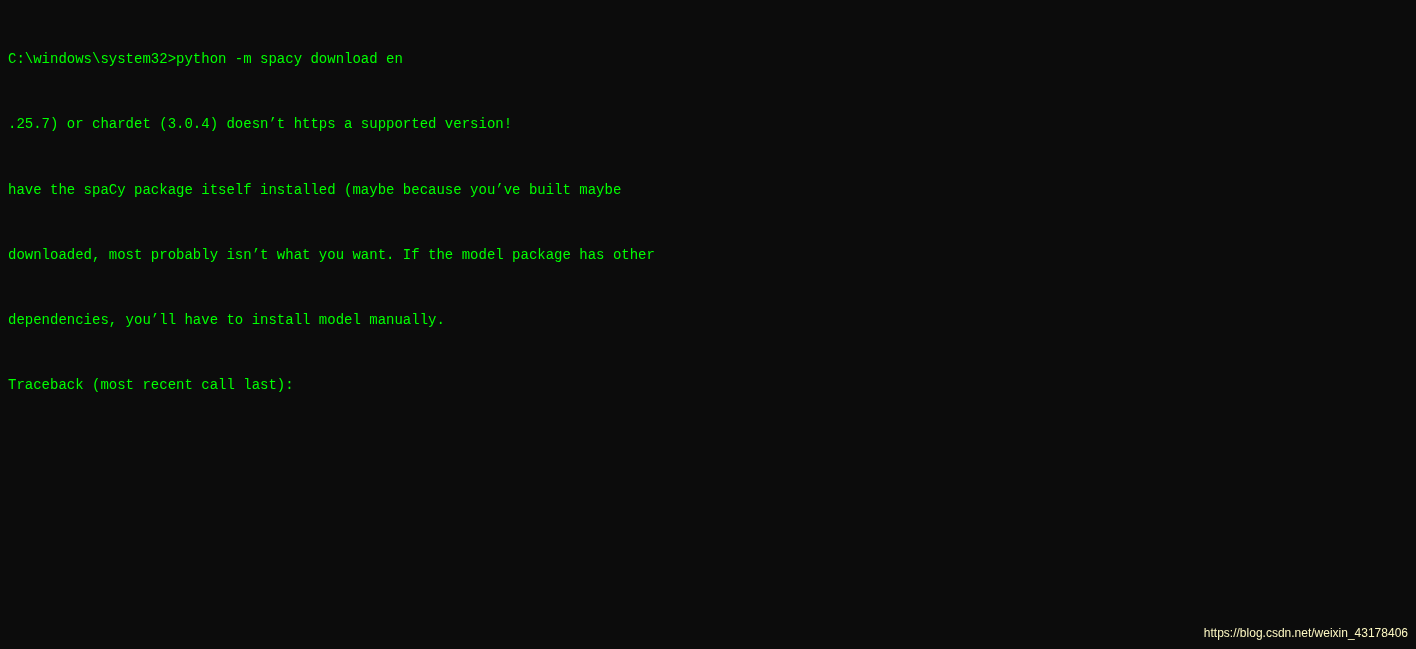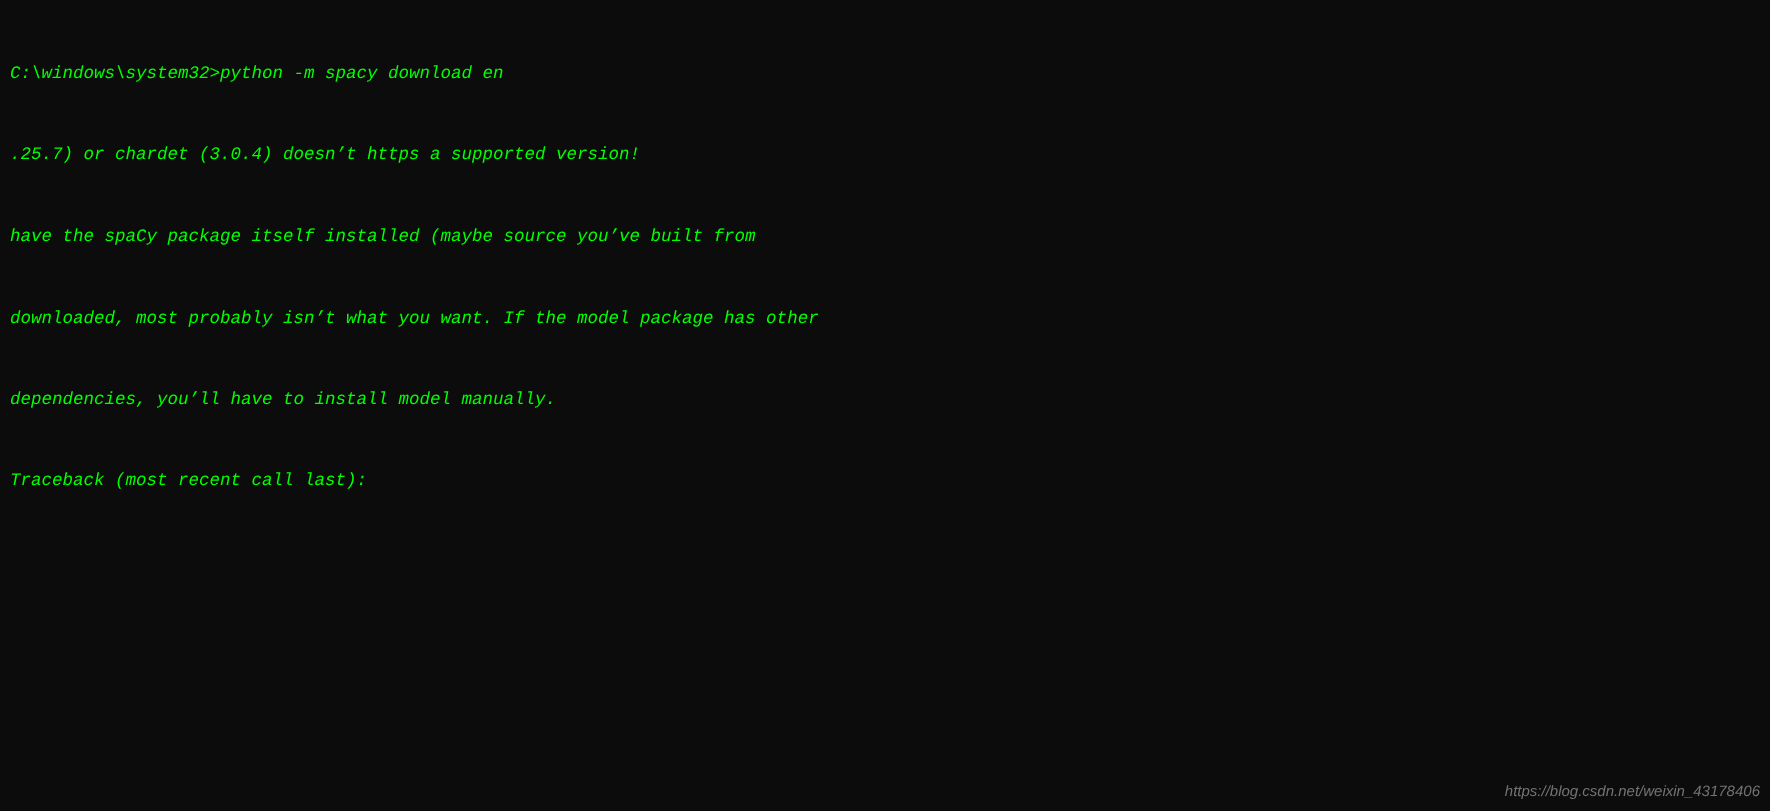--- a/index.html
+++ b/index.html
@@ -14,44 +14,43 @@
       position: relative;
     }
     .terminal {
       width: 100%;
       height: 100%;
       padding: 6px 8px;
       line-height: 1.55;
       white-space: pre-wrap;
       word-break: break-all;
       position: relative;
-      font-style: italic;
     }
     .line {
       display: block;
     }
     .watermark {
       position: absolute;
       bottom: 6px;
       right: 8px;
-      color: #737373;
+      color: #fef9c3;
       font-size: 12px;
       font-family: Arial, sans-serif;
     }
     .warning-triangle {
       color: #ffaa00;
     }
   </style>
 </head>
 <body>
 
 <div class="terminal">
   <span class="line">C:\windows\system32&gt;python -m spacy download en</span>
   <span class="line">.25.7) or chardet (3.0.4) doesn’t https a supported version!</span>
-  <span class="line">have the spaCy package itself installed (maybe source you’ve built from</span>
+  <span class="line">have the spaCy package itself installed (maybe because you’ve built maybe</span>
   <span class="line">downloaded, most probably isn’t what you want. If the model package has other</span>
   <span class="line">dependencies, you’ll have to install model manually.</span>
   <span class="line">Traceback (most recent call last):</span>
   
   
   
   
   
   
   <span class="line"></span>

